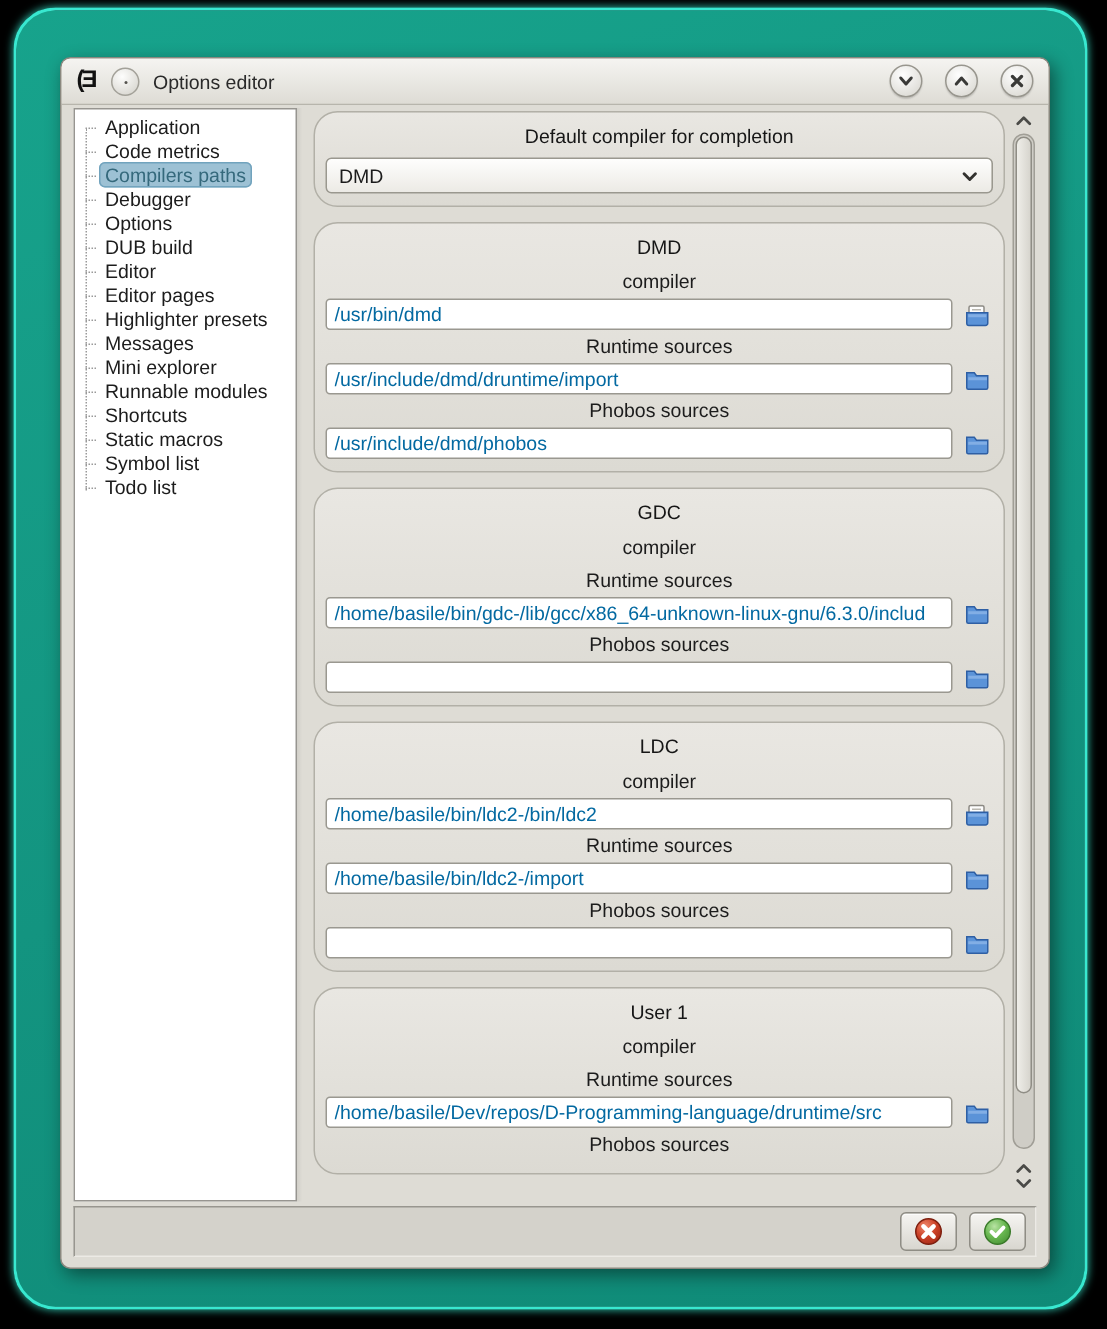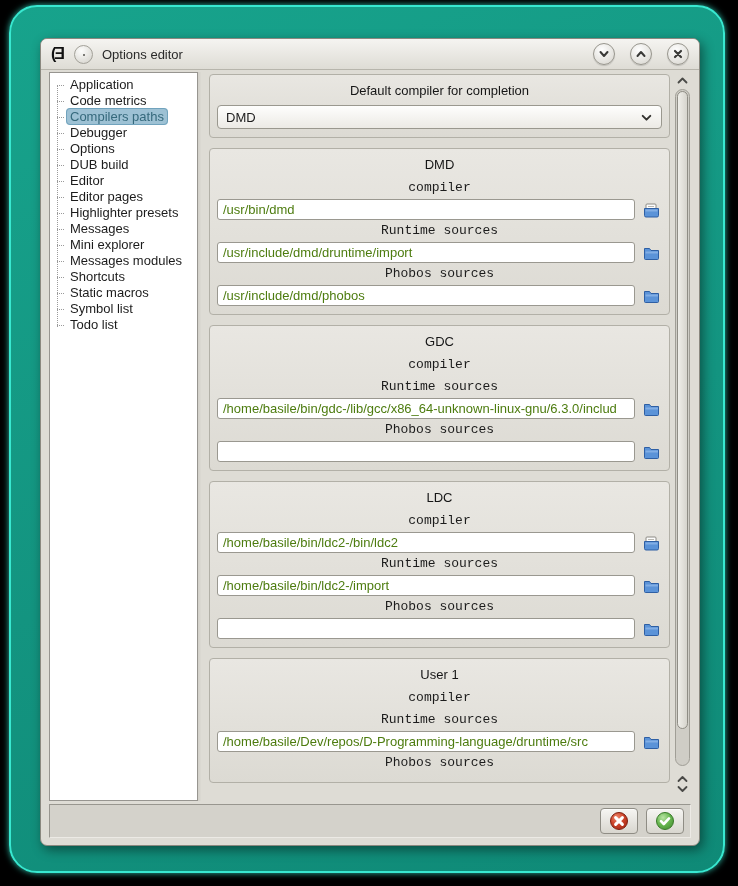--- a/index.html
+++ b/index.html
@@ -79,31 +79,31 @@
 
   .splitter{width:9px; background:linear-gradient(90deg,rgba(0,0,0,.06),transparent 40%);}
 
   
   .panel{flex:1; position:relative;}
   .scroll-viewport{position:absolute; left:0; top:0; right:19px; bottom:0; overflow:hidden; padding:2px 2px 0 2px;}
 
   .group{
     background:linear-gradient(#e9e7e2,#dcdad3);
     border:1px solid var(--group-border);
-    border-radius:4px;
+    border-radius:16px;
     padding:5px 7px 8px 7px;
     margin-bottom:10px;
   }
   .group-title{text-align:center; padding:3px 0 5px 0; color:#161616;}
-  .field-label{text-align:center; padding:3px 0 4px 0;font-family:Liberation Mono, monospace;}
+  .field-label{text-align:center; padding:3px 0 4px 0;}
   .field-row{display:flex; align-items:center; gap:5px;}
   .text-input{
     flex:1; height:21px; background:#fff;
     border:1px solid var(--input-border); border-radius:3px;
-    padding:0 5px; font:13px "Liberation Sans","DejaVu Sans",sans-serif; color:#4d7c0f;
+    padding:0 5px; font:13px "Liberation Sans","DejaVu Sans",sans-serif; color:#0369a1;
     min-width:0;
   }
   .icon-btn{width:22px; height:20px; border:0; background:transparent; display:flex; align-items:center; justify-content:center; padding:0; cursor:pointer;}
 
   .combo{
     height:24px; background:linear-gradient(#fefefd,#eceae5);
     border:1px solid #9a988f; border-radius:4px;
     display:flex; align-items:center; padding:0 8px; margin-top:2px;
   }
   .combo-value{flex:1;}
@@ -172,21 +172,21 @@
         <div class="tree-item"><span>Code metrics</span></div>
         <div class="tree-item selected"><span>Compilers paths</span></div>
         <div class="tree-item"><span>Debugger</span></div>
         <div class="tree-item"><span>Options</span></div>
         <div class="tree-item"><span>DUB build</span></div>
         <div class="tree-item"><span>Editor</span></div>
         <div class="tree-item"><span>Editor pages</span></div>
         <div class="tree-item"><span>Highlighter presets</span></div>
         <div class="tree-item"><span>Messages</span></div>
         <div class="tree-item"><span>Mini explorer</span></div>
-        <div class="tree-item"><span>Messages modules</span></div>
+        <div class="tree-item"><span>Runnable modules</span></div>
         <div class="tree-item"><span>Shortcuts</span></div>
         <div class="tree-item"><span>Static macros</span></div>
         <div class="tree-item"><span>Symbol list</span></div>
         <div class="tree-item"><span>Todo list</span></div>
       </div>
     </div>
 
     <div class="splitter"></div>
 
     <div class="panel">

